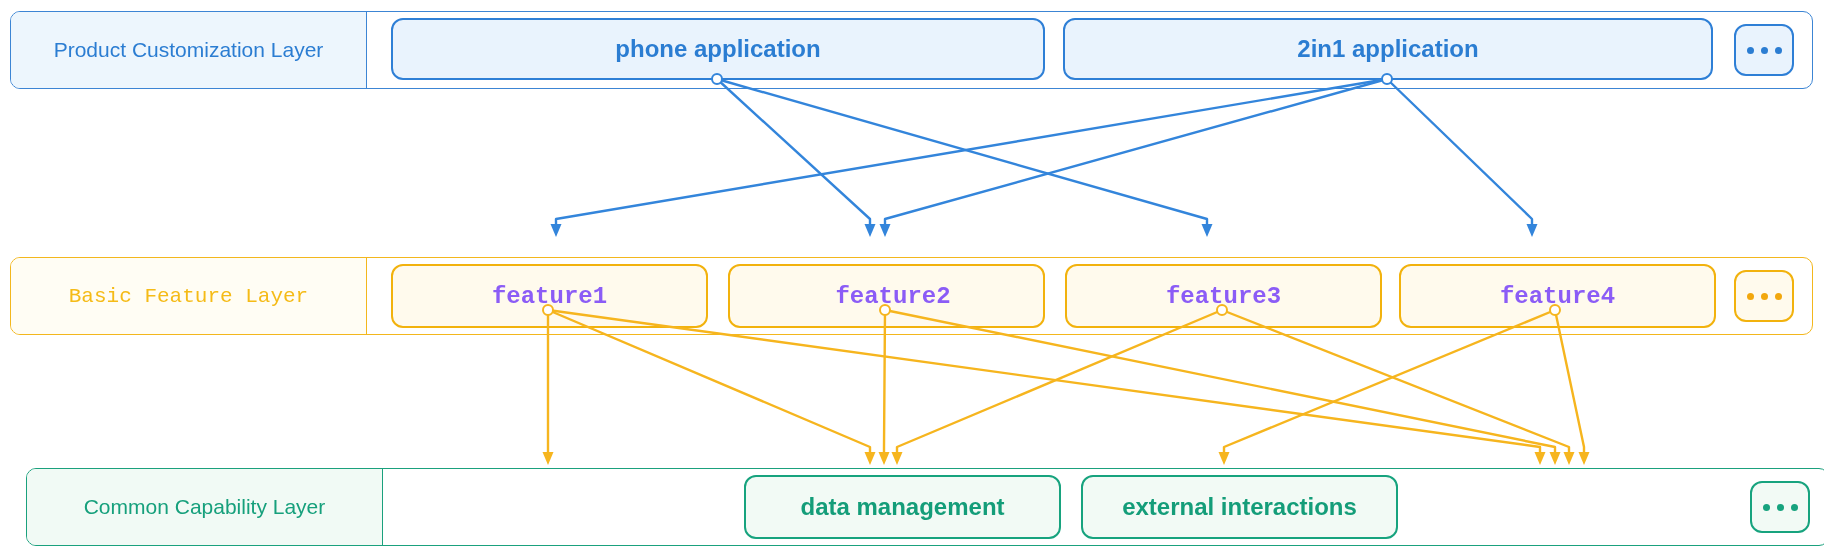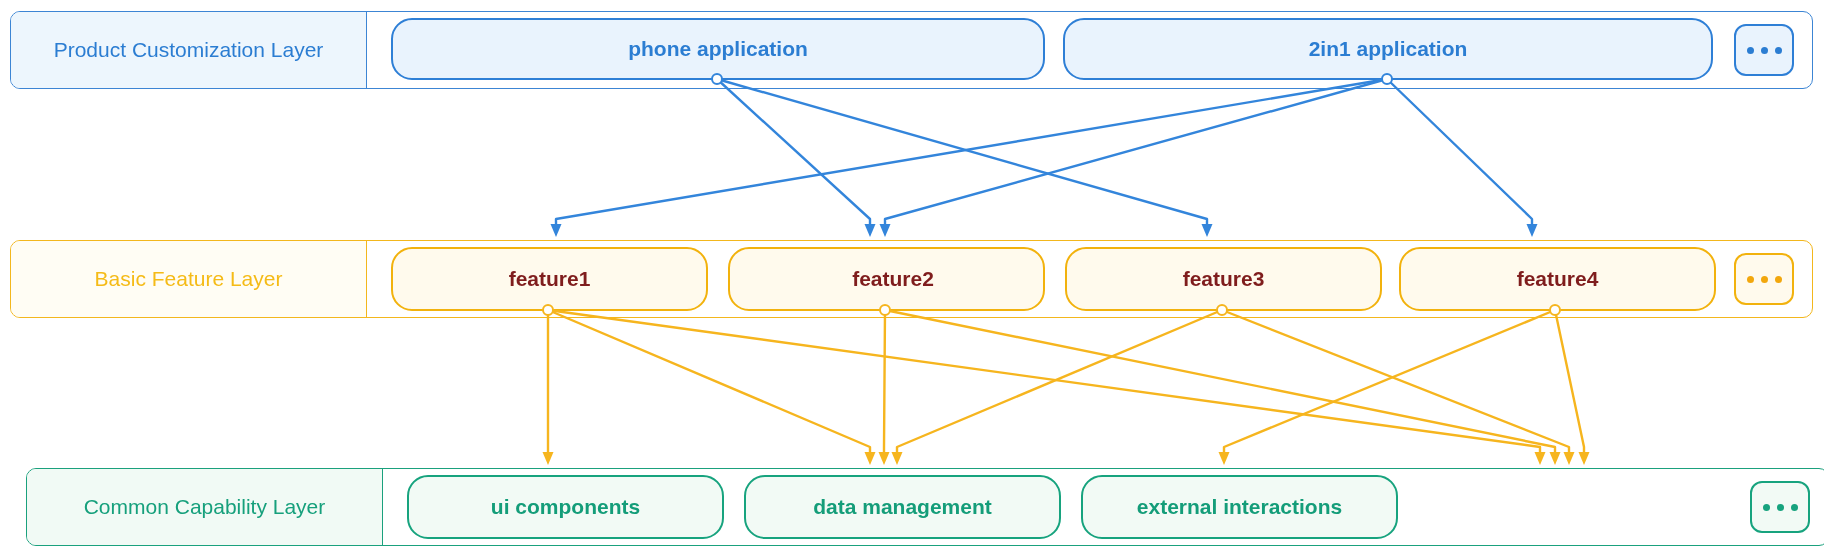--- a/index.html
+++ b/index.html
@@ -10,40 +10,40 @@
   .layer{
     position:absolute;left:10px;width:1803px;height:78px;
     background:#ffffff;border-radius:10px;box-sizing:border-box;
   }
   .layer-label{
     position:absolute;left:0;top:0;bottom:0;width:356px;
     display:flex;align-items:center;justify-content:center;
     font-size:21px;border-radius:9px 0 0 9px;box-sizing:border-box;
   }
   .node{
-    position:absolute;top:6px;height:62px;border-radius:21px;box-sizing:border-box;
+    position:absolute;top:6px;height:62px;border-radius:12px;box-sizing:border-box;
     display:flex;align-items:center;justify-content:center;
-    font-size:21px;font-weight:bold;cursor:default;
+    font-size:24px;font-weight:bold;cursor:default;
   }
   .row23 .node{height:64px;}
   .more-btn{
     position:absolute;top:12px;height:52px;width:60px;border-radius:12px;box-sizing:border-box;
     display:flex;align-items:center;justify-content:center;gap:7px;
   }
   .more-btn i{display:block;width:7px;height:7px;border-radius:50%;}
   
   .l-blue{border:1.6px solid #3c85d4;}
   .l-blue .layer-label{background:#edf6fd;border-right:1.6px solid #3c85d4;color:#2b7dd2;}
   .l-blue .node{background:#e9f3fd;border:2.5px solid #2e7fd6;color:#2b7dd2;}
   .l-blue .more-btn{background:#e9f3fd;border:2.5px solid #2e7fd6;}
   .l-blue .more-btn i{background:#2b7dd2;}
   
   .l-yellow{border:1.6px solid #f3b71d;}
   .l-yellow .layer-label{background:#fffdf4;border-right:1.6px solid #f3b71d;color:#f5bb17;}
-  .l-yellow .node{background:#fffaed;border:2.5px solid #f2b20d;color:#7f1d1d;}
+  .l-yellow .node{background:#fffaed;border:2.5px solid #f2b20d;color:#8b5cf6;}
   .l-yellow .more-btn{background:#fffaed;border:2.5px solid #f2b20d;}
   .l-yellow .more-btn i{background:#f2a70d;}
   
   .l-green{border:1.6px solid #1aa17d;margin-left:16px;}
   .l-green .layer-label{background:#f1faf5;border-right:1.6px solid #1aa17d;color:#16a07c;}
   .l-green .node{background:#f2faf5;border:2.5px solid #17a37e;color:#149d79;}
   .l-green .more-btn{background:#f2faf5;border:2.5px solid #17a37e;}
   .l-green .more-btn i{background:#17a37e;}
   svg.edges{position:absolute;left:0;top:0;width:1824px;height:558px;pointer-events:none;}
 </style>
@@ -60,21 +60,21 @@
     <div class="node" style="left:1052px;width:650px;">
       <span>2in1 application</span>
     </div>
     <div class="more-btn" style="left:1723px;" aria-label="...">
       <i></i>
         <i></i>
         <i></i>
     </div>
   </div>
 
-  <div class="layer l-yellow row23" style="top:240px;">
+  <div class="layer l-yellow row23" style="top:257px;font-family:Liberation Mono, monospace;">
     <div class="layer-label">Basic Feature Layer</div>
     <div class="node" style="left:380px;width:317px;">
       <span>feature1</span>
     </div>
     <div class="node" style="left:717px;width:317px;padding-left:13px;">
       <span>feature2</span>
     </div>
     <div class="node" style="left:1054px;width:317px;">
       <span>feature3</span>
     </div>
@@ -83,23 +83,20 @@
     </div>
     <div class="more-btn" style="left:1723px;" aria-label="...">
       <i></i>
         <i></i>
         <i></i>
     </div>
   </div>
 
   <div class="layer l-green row23" style="top:468px;">
     <div class="layer-label">Common Capability Layer</div>
-    <div class="node" style="left:380px;width:317px;">
-      <span>ui components</span>
-    </div>
     <div class="node" style="left:717px;width:317px;">
       <span>data management</span>
     </div>
     <div class="node" style="left:1054px;width:317px;">
       <span>external interactions</span>
     </div>
     <div class="more-btn" style="left:1723px;" aria-label="...">
       <i></i>
         <i></i>
         <i></i>

